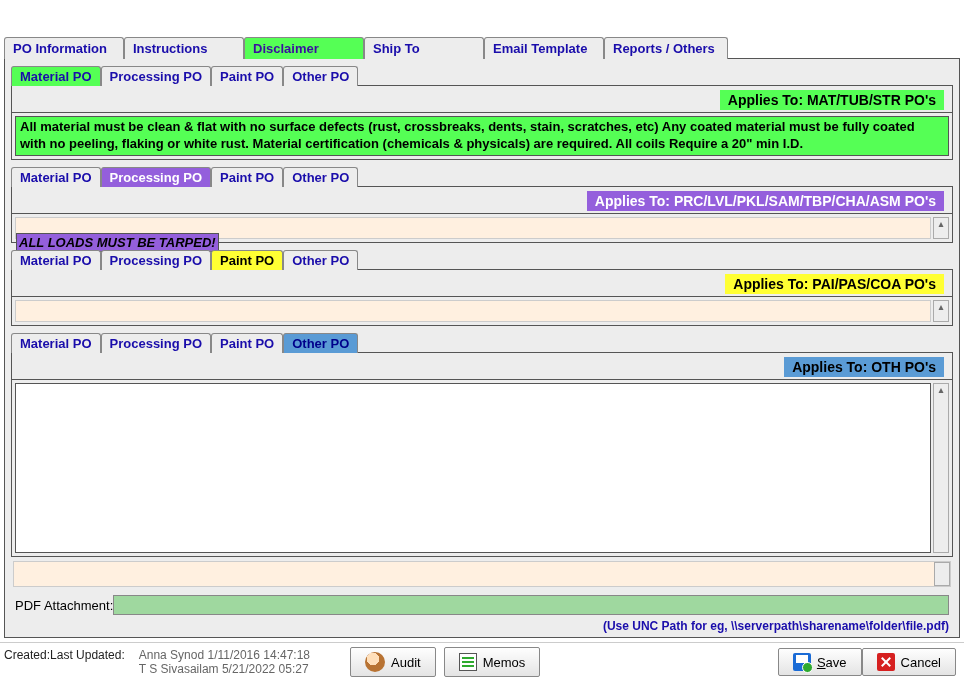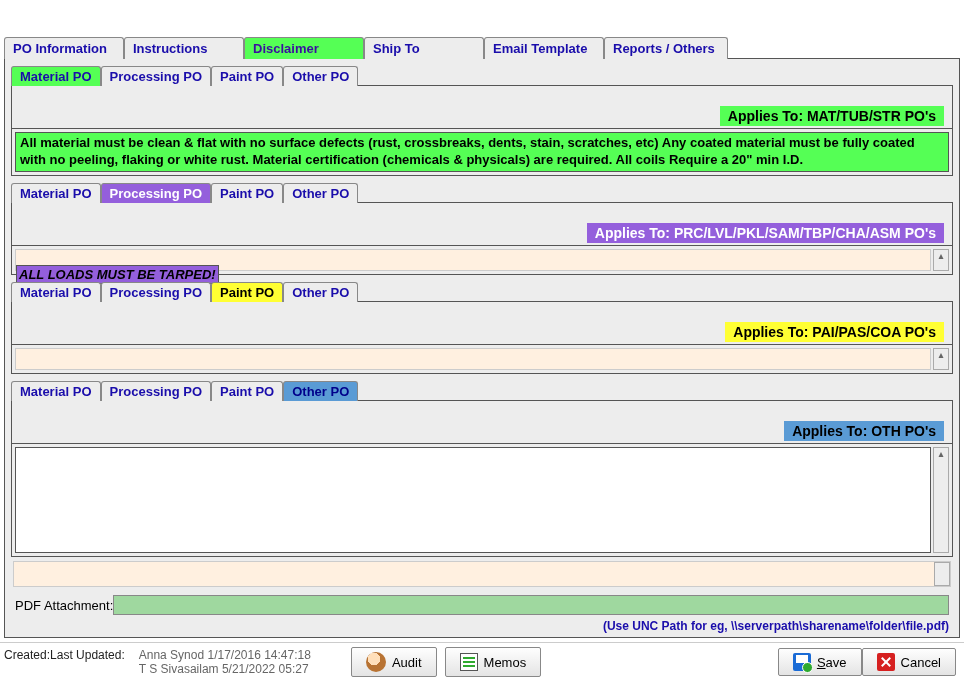--- a/index.html
+++ b/index.html
@@ -58,21 +58,21 @@
   .icon-audit{width:20px;height:20px;border-radius:50%;background:radial-gradient(circle at 40% 35%, #ffdfba 35%, #b87333 36%);position:relative;}
   .icon-memo{width:18px;height:18px;background:#fff;border:1px solid #555;position:relative;}
   .icon-memo::before{content:"";position:absolute;left:2px;top:3px;right:2px;height:2px;background:#2faa2f;box-shadow:0 4px 0 #2faa2f,0 8px 0 #2faa2f;}
   .sec4 .body-area{flex-direction:column;padding:3px;}
   .sec4 .white-wrap{display:flex;flex:1;}
   .applies-bar{border-bottom:1px solid #555;}
   .panel .body-area{background:transparent;}
   .applies-bar{background:#ededed;}
   .applies-bar .applies-text{border:none;}
   .applies-bar{padding:0;}
-  .applies-bar .applies-text{margin:20px 8px 2px 0;}
+  .applies-bar .applies-text{margin:4px 8px 2px 0;}
 </style>
 </head>
 <body>
 
 <div class="main">
 
   <div class="top-tabs">
     <div class="top-tab">PO Information</div>
     <div class="top-tab">Instructions</div>
     <div class="top-tab active">Disclaimer</div>
@@ -173,21 +173,21 @@
   </div>
 
   <div class="footer">
     <div style="display:flex;align-items:center;gap:40px;">
       <div class="meta">
         <div class="meta-col-l">
           <span>Created:</span>
           <span>Last Updated:</span>
         </div>
         <div class="meta-col-r">
-          <span>Anna Synod 1/17/2016 14:47:18</span>
+          <span>Anna Synod 1/11/2016 14:47:18</span>
           <span>T S Sivasailam 5/21/2022 05:27</span>
         </div>
       </div>
       <div class="btns-mid">
         <div class="btn">
           <span class="icon-audit"></span>
           <span>Audit</span>
         </div>
         <div class="btn">
           <span class="icon-memo"></span>

